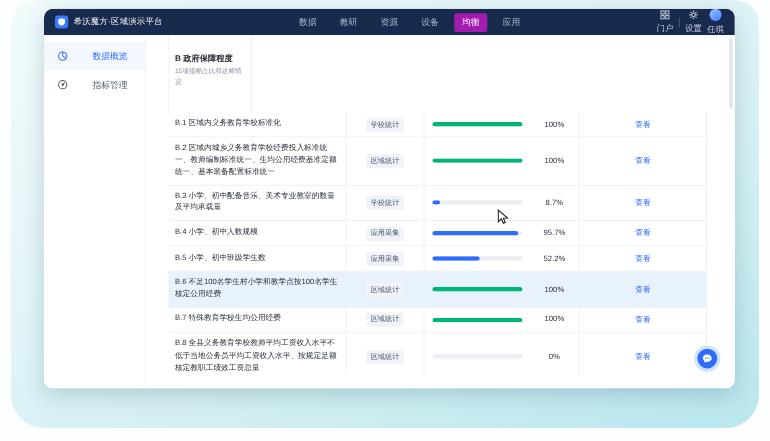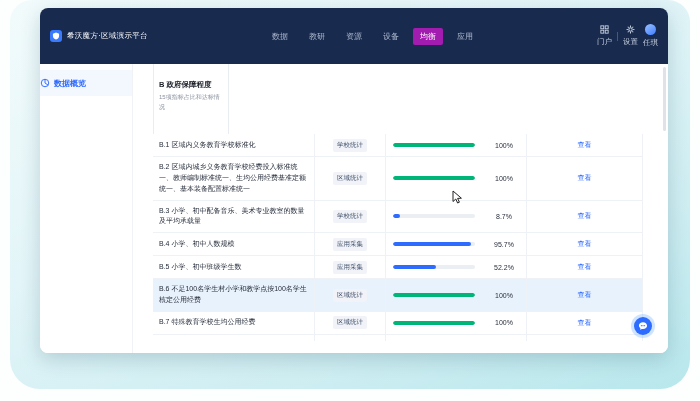--- a/index.html
+++ b/index.html
@@ -5,34 +5,34 @@
   html,body{margin:0;padding:0;}
   .stage{position:relative;width:700px;height:401px;background:#fdfefe;overflow:hidden;
          font-family:"Liberation Sans","DejaVu Sans",sans-serif;-webkit-font-smoothing:antialiased;}
   .bg-frame{position:absolute;left:10px;top:0;width:680px;height:389px;
             border-radius:22px 22px 30px 30px;
             background:linear-gradient(155deg,#f2fbfc 0%,#e3f5f8 40%,#cfeef2 72%,#b7e7ec 100%);}
   .app{position:absolute;left:40px;top:8px;width:628px;height:345px;background:#fff;
        border-radius:8px;box-shadow:0 6px 20px rgba(15,60,85,.20);overflow:hidden;
        display:flex;flex-direction:column;}
   
-  .app-header{flex:0 0 24px;height:24px;background:#182a4e;display:flex;align-items:center;padding:16px 10px;}
+  .app-header{flex:0 0 24px;height:24px;background:#182a4e;display:flex;align-items:center;padding:0 10px;}
   .logo-sq{width:12px;height:12px;border-radius:3px;background:#3a7afe;display:flex;align-items:center;justify-content:center;flex:0 0 12px;}
   .app-title{color:#fff;font-size:7.5px;margin-left:5px;letter-spacing:.3px;white-space:nowrap;}
   .nav{display:flex;gap:7px;margin:15px auto;align-items:center;}
   .nav-item{color:#aeb9cf;font-size:8px;padding:3px 7px;border-radius:2px;cursor:pointer;white-space:nowrap;}
   .nav-item.active{background:#a21caf;color:#fff;}
   .header-right{display:flex;align-items:center;gap:5px;color:#c9d2e2;font-size:7.5px;white-space:nowrap;}
   .hr-item{display:flex;align-items:center;gap:3px;cursor:pointer;flex-direction:column;}
   .hr-div{width:1px;height:9px;background:rgba(255,255,255,.22);}
   .avatar{width:11px;height:11px;border-radius:50%;background:linear-gradient(145deg,#9cc2ff,#3f7dff);}
   
   .app-body{flex:1;display:flex;min-height:0;}
   .sidebar{flex:0 0 92px;width:92px;background:#fff;border-right:1px solid #f0f2f5;padding-top:6px;}
-  .side-item{height:26px;display:flex;align-items:center;gap:4px;padding:0 0;font-size:8px;color:#4e5969;cursor:pointer;font-weight:bold;}
+  .side-item{height:26px;display:flex;align-items:center;gap:22px;padding:0 12px;font-size:8px;color:#4e5969;cursor:pointer;}
   .side-item.active{color:#2e6bff;background:#f3f8ff;}
   .side-item svg{flex:0 0 10px;}
   .content{flex:1;position:relative;background:#fff;overflow:hidden;}
   .table-wrap{position:absolute;left:20px;top:0;bottom:12px;width:490px;overflow:hidden;}
   .table{display:flex;margin-top:-6px;flex-direction:column;}
   .cat-col{flex:0 0 76px;width:76px;border-left:1px solid #e9edf2;border-right:1px solid #e9edf2;
            display:flex;flex-direction:column;justify-content:center;padding:0 5px;box-sizing:border-box;}
   .cat-label{font-size:7.5px;font-weight:bold;color:#1d2129;line-height:1.4;}
   .cat-sub{font-size:6px;color:#8a919f;margin-top:3px;line-height:1.6;}
   .rows{flex:1;display:flex;flex-direction:column;}
@@ -113,20 +113,30 @@
       <div class="sidebar">
         <div class="side-item active">
           <svg width="10" height="10" viewBox="0 0 16 16">
               <g fill="none" stroke="currentColor" stroke-width="1.5">
                 <circle cx="8" cy="8" r="6"></circle>
                 <path d="M8 8V2M8 8l5 3.4"></path>
               </g>
             </svg>
           <span>数据概览</span>
         </div>
+        <div class="side-item">
+          <svg width="10" height="10" viewBox="0 0 16 16">
+              <g fill="none" stroke="currentColor" stroke-width="1.5">
+                <circle cx="8" cy="8" r="6"></circle>
+                <circle cx="8" cy="8" r="1" fill="currentColor"></circle>
+                <path d="M8 8l3-3"></path>
+              </g>
+            </svg>
+          <span>指标管理</span>
+        </div>
       </div>
 
       <div class="content">
         <div class="table-wrap">
           <div class="table">
             <div class="cat-col">
               <div class="cat-label">B 政府保障程度</div>
               <div class="cat-sub">15项指标占比和达标情况</div>
             </div>
             <div class="rows">

